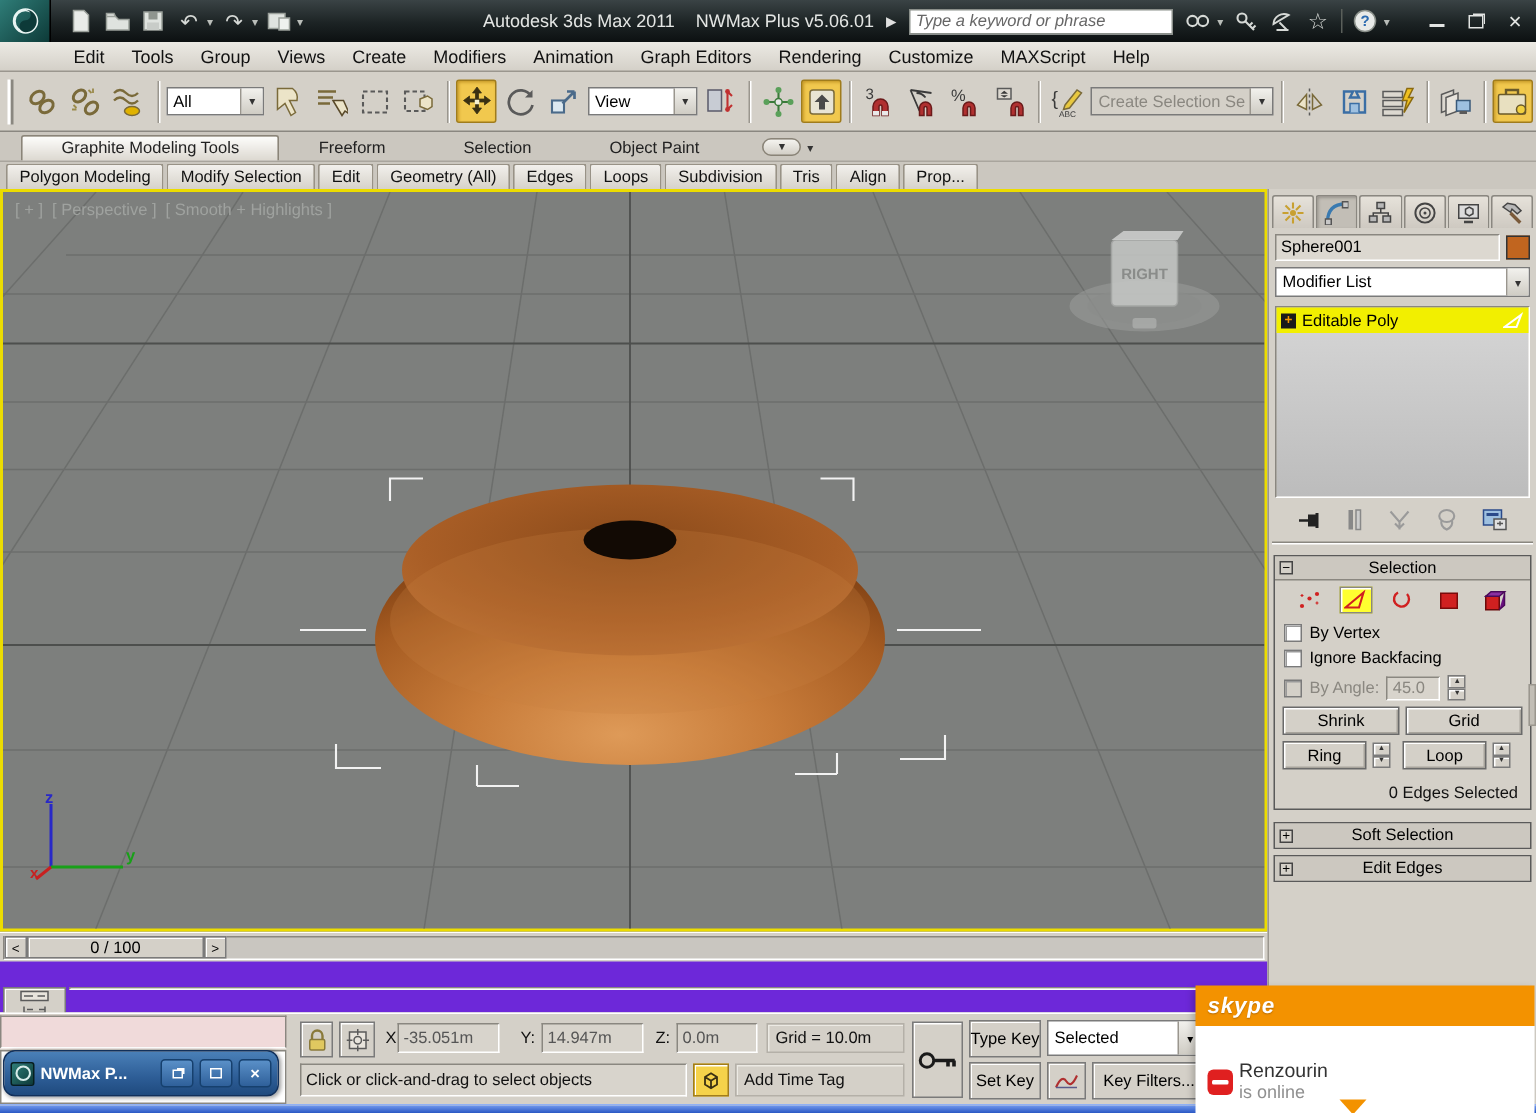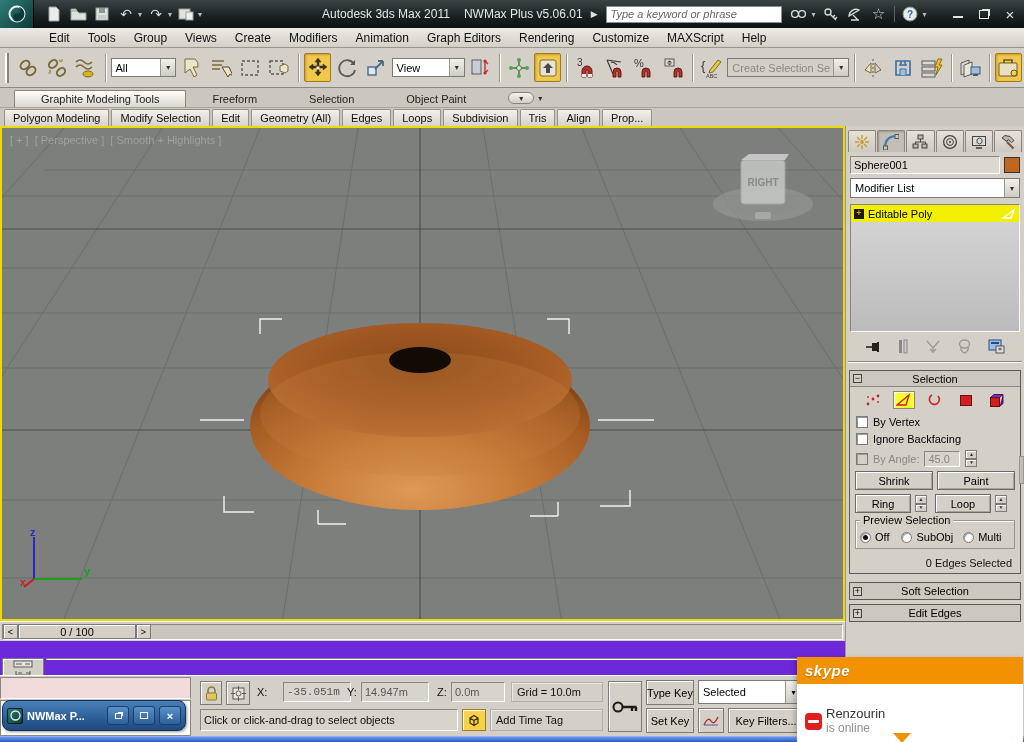--- a/index.html
+++ b/index.html
@@ -578,21 +578,21 @@
             </svg>
         </div>
         <div class="sb-btn" style="left:226px;top:5px;width:24px;height:24px;">
           <svg width="15" height="15" viewBox="0 0 15 15">
               <rect x="2" y="2" width="11" height="11" fill="#e8e4dc" stroke="#5a5a5a"></rect>
               <circle cx="7.5" cy="7.5" r="2.5" fill="none" stroke="#5a5a5a"></circle>
               <path d="M7.5 0 v4 M7.5 11 v4 M0 7.5 h4 M11 7.5 h4" stroke="#5a5a5a"></path>
             </svg>
         </div>
         <span class="sb-label" style="left:257px;top:10px;">X:</span>
-        <div class="sb-field" style="left:283px;top:6px;width:68px;height:20px;font-family:Liberation Mono, monospace;">-35.051m</div>
+        <div class="sb-field" style="left:265px;top:6px;width:68px;height:20px;">-35.051m</div>
         <span class="sb-label" style="left:347px;top:10px;">Y:</span>
         <div class="sb-field" style="left:361px;top:6px;width:68px;height:20px;">14.947m</div>
         <span class="sb-label" style="left:437px;top:10px;">Z:</span>
         <div class="sb-field" style="left:451px;top:6px;width:54px;height:20px;">0.0m</div>
         <div class="sb-flat" style="left:511px;top:6px;width:92px;height:20px;">Grid = 10.0m</div>
 
         <div class="sb-field" style="left:200px;top:33px;width:258px;height:22px;color:#111;">Click or click-and-drag to select objects</div>
         <div class="sb-btn ylw" style="left:462px;top:33px;width:24px;height:22px;">
           <svg width="14" height="14" viewBox="0 0 14 14">
               <path d="M3 5 l4 -2.5 l4 2.5 v5 l-4 2.5 l-4 -2.5z M3 5 l4 2.5 l4 -2.5 M7 7.5 v5" fill="none" stroke="#3a3012" stroke-width="1.2"></path>
@@ -766,44 +766,33 @@
           <span class="chk dis"></span>
           <span class="dis-label">By Angle:</span>
           <span class="numfield">45.0</span>
           <span class="spin">
               <div>▲</div>
               <div>▼</div>
             </span>
         </div>
         <div class="btnrow">
           <div class="btn" style="flex:1;height:19px;">Shrink</div>
-          <div class="btn" style="flex:1;height:19px;">Paint</div>
+          <div class="btn" style="flex:1;height:19px;">Grid</div>
         </div>
         <div class="btnrow">
           <div class="btn" style="width:56px;height:19px;">Ring</div>
           <span class="spin">
               <div>▲</div>
               <div>▼</div>
             </span>
           <div class="btn" style="width:56px;height:19px;margin-left:4px;">Loop</div>
           <span class="spin">
               <div>▲</div>
               <div>▼</div>
             </span>
-        </div>
-        <div class="fieldset">
-          <span class="fs-legend">Preview Selection</span>
-          <div class="radiorow">
-            <span class="radio checked"></span>
-            <span>Off</span>
-            <span class="radio" style="margin-left:8px;"></span>
-            <span>SubObj</span>
-            <span class="radio" style="margin-left:6px;"></span>
-            <span>Multi</span>
-          </div>
         </div>
         <div class="selstatus">0 Edges Selected</div>
       </div>
 
       <div class="rollout" style="margin-top:8px;">
         <div class="rhead" style="border-bottom:none;">
           <span class="pm">+</span>
           <span class="rtitle">Soft Selection</span>
         </div>
       </div>

